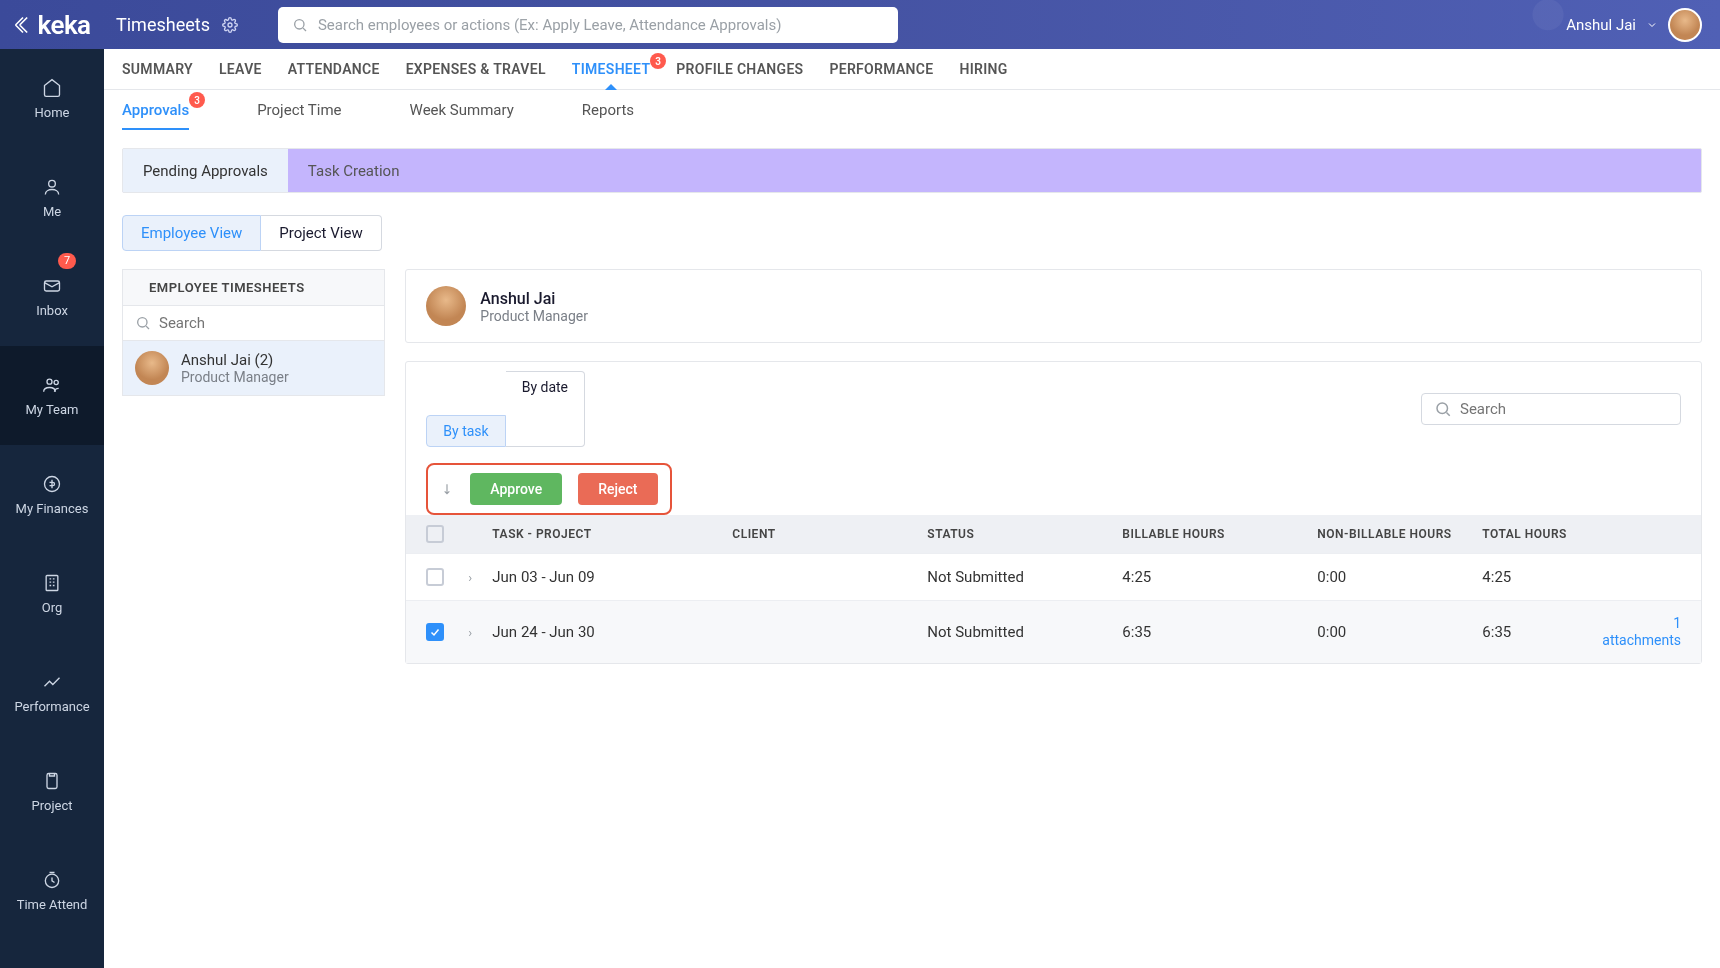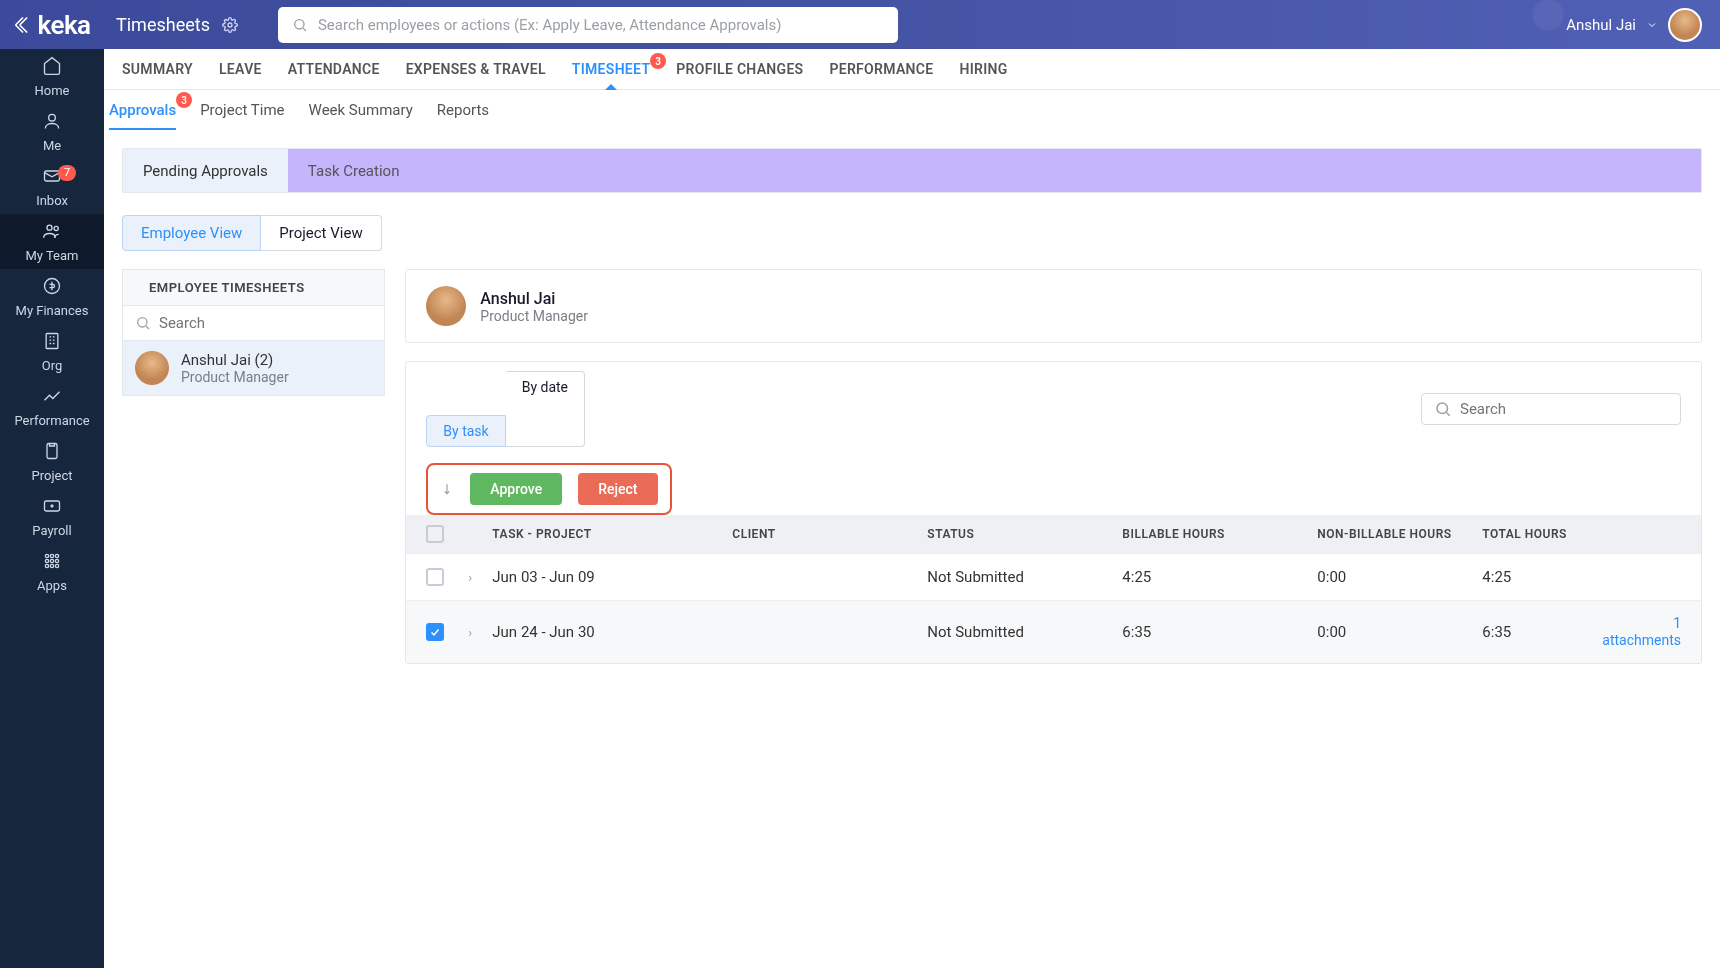--- a/index.html
+++ b/index.html
@@ -16,38 +16,38 @@
 .gear { color: #cfd4f3; }
 .searchbar { margin-left: 40px; flex: 0 0 620px; height: 36px; background: #fff; border-radius: 5px; display: flex; align-items: center; padding: 0 14px; gap: 10px; }
 .searchbar input { border: none; outline: none; width: 100%; font-size: 15px; color: #333; }
 .searchbar input::placeholder { color: #9aa0a6; }
 .top-spacer { flex: 1; }
 .user-area { display: flex; align-items: center; gap: 10px; color: #fff; font-size: 15px; }
 .avatar-img { width: 34px; height: 34px; border-radius: 50%; background: #d9a06b; border: 2px solid #fff; display: inline-block; background: radial-gradient(circle at 50% 35%, #e8b98a 0%, #c28654 60%); }
 
 
 .sidebar { position: absolute; top: 49px; left: 0; bottom: 0; width: 104px; background: #16263d; display: flex; flex-direction: column; }
-.sidebar-item { color: #cdd6e4; display: flex; flex-direction: column; align-items: center; justify-content: center; padding: 6px 6px; gap: 6px; font-size: 13px; cursor: pointer; position: relative; }
+.sidebar-item { color: #cdd6e4; display: flex; flex-direction: column; align-items: center; justify-content: center; padding: 28px 6px; gap: 6px; font-size: 13px; cursor: pointer; position: relative; }
 .sidebar-item.active { background: #0e1a2b; }
 .sidebar-item .icn { width: 22px; height: 22px; display: flex; align-items: center; justify-content: center; }
 .badge { position: absolute; top: 6px; right: 28px; background: #ff5a4d; color: #fff; border-radius: 10px; font-size: 11px; padding: 0 5px; line-height: 16px; min-width: 18px; text-align: center; }
 .dot { position: absolute; top: 8px; right: 32px; width: 8px; height: 8px; border-radius: 50%; background: #2e90fa; }
 
 
 .content { position: absolute; top: 49px; left: 104px; right: 0; bottom: 0; background: #fff; }
 
 
 .primary-tabs { height: 41px; border-bottom: 1px solid #e5e7eb; display: flex; align-items: center; padding: 0 18px; gap: 26px; }
 .ptab { font-size: 14px; font-weight: 600; color: #555; letter-spacing: 0.3px; cursor: pointer; height: 100%; display: flex; align-items: center; position: relative; }
 .ptab.active { color: #2e90fa; }
 .ptab.active::after { content: ""; position: absolute; bottom: -1px; left: 50%; transform: translateX(-50%); width: 0; height: 0; border-left: 6px solid transparent; border-right: 6px solid transparent; border-bottom: 6px solid #2e90fa; }
 .ptab .count-badge { position: absolute; top: 4px; right: -16px; background: #ff5a4d; color: #fff; width: 16px; height: 16px; border-radius: 50%; font-size: 10px; display: flex; align-items: center; justify-content: center; }
 
 
-.secondary-tabs { height: 40px; display: flex; align-items: center; padding: 0 5px; gap: 24px; }
+.secondary-tabs { height: 40px; display: flex; align-items: center; padding: 0 18px; gap: 68px; }
 .stab { font-size: 15px; color: #555; cursor: pointer; height: 100%; display: flex; align-items: center; position: relative; }
 .stab.active { color: #2e90fa; font-weight: 500; }
 .stab.active::after { content: ""; position: absolute; bottom: 0; left: 0; right: 0; height: 2px; background: #2e90fa; }
 .stab .count-badge { position: absolute; top: 2px; right: -16px; background: #ff5a4d; color: #fff; width: 16px; height: 16px; border-radius: 50%; font-size: 10px; display: flex; align-items: center; justify-content: center; }
 
 .inner { padding: 18px; }
 
 
 .pill-tabs { background: #c4b5fd; border: 1px solid #e5e7eb; height: 45px; display: flex; align-items: stretch; border-radius: 2px; width: 100%; }
 .pill-tab { padding: 0 20px; display: flex; align-items: center; font-size: 15px; color: #555; cursor: pointer; }
@@ -226,20 +226,29 @@
     <span>Performance</span>
   </div>
   <div class="sidebar-item">
     <span class="icn">
         <svg width="20" height="20" viewBox="0 0 24 24" fill="none" stroke="currentColor" stroke-width="1.6">
           <rect x="6" y="3" width="12" height="18" rx="2"></rect>
           <path d="M9 3v3h6V3"></path>
         </svg>
       </span>
     <span>Project</span>
+  </div>
+  <div class="sidebar-item">
+    <span class="icn">
+        <svg width="20" height="20" viewBox="0 0 24 24" fill="none" stroke="currentColor" stroke-width="1.6">
+          <circle cx="12" cy="13" r="8"></circle>
+          <path d="M12 9v4l3 2M9 3h6"></path>
+        </svg>
+      </span>
+    <span>Time Attend</span>
   </div>
   <div class="sidebar-item">
     <span class="icn">
         <svg width="20" height="20" viewBox="0 0 24 24" fill="none" stroke="currentColor" stroke-width="1.6">
           <rect x="3" y="6" width="18" height="12" rx="2"></rect>
           <path d="M12 10v4M10 12h4"></path>
         </svg>
       </span>
     <span>Payroll</span>
   </div>

